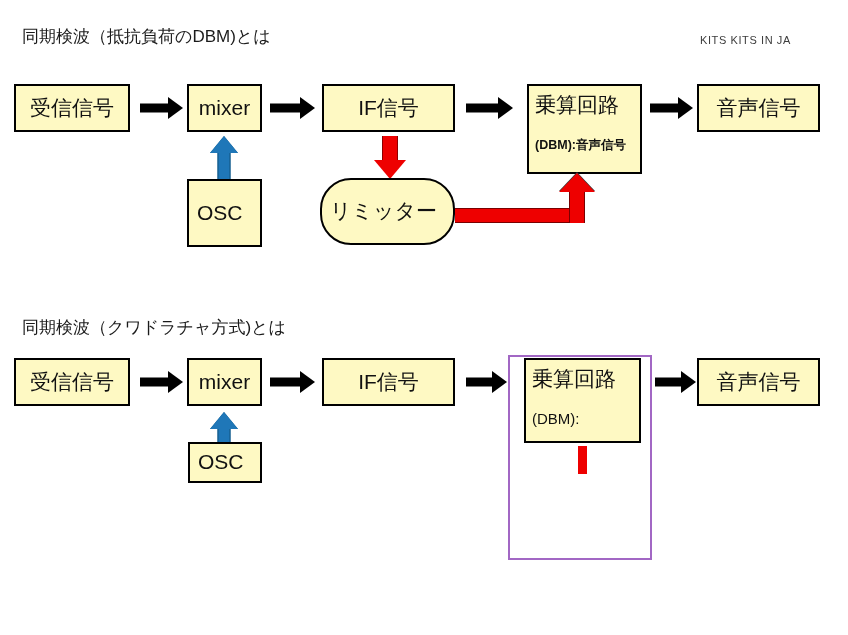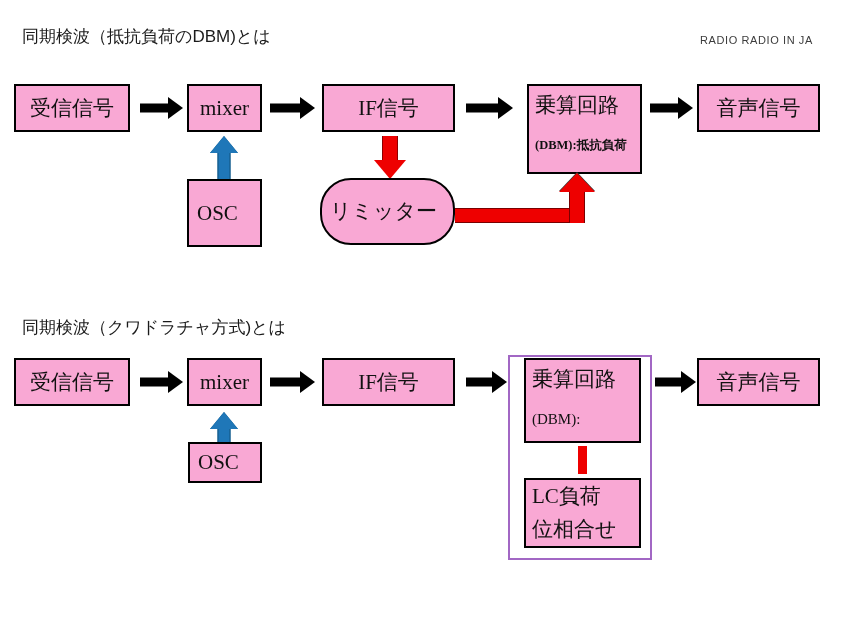--- a/index.html
+++ b/index.html
@@ -32,25 +32,24 @@
     font-size: 11px;
     letter-spacing: 0.6px;
     color: #3c3c3c;
     white-space: nowrap;
   }
 
   
   .box {
     box-sizing: border-box;
     border: 2px solid #000000;
-    background: #f9a8d4;
+    background: #fef9c3;
     display: flex;
     flex-direction: column;
     justify-content: center;
-    font-family: Liberation Serif, serif;
   }
   .box.center { align-items: center; }
   .box-line {
     font-size: 21px;
     line-height: 1.25;
     white-space: nowrap;
     color: #111111;
   }
   .box-line.small {
     font-size: 12.5px;
@@ -174,21 +173,21 @@
     background: transparent;
   }
 </style>
 </head>
 <body>
 
 <div id="canvas">
 
   <div class="abs section-title" style="left:22px; top:27px;">同期検波（抵抗負荷のDBM)とは</div>
 
-  <div class="abs brand" style="left:700px; top:34px;">RADIO RADIO IN JA</div>
+  <div class="abs brand" style="left:700px; top:34px;">KITS KITS IN JA</div>
 
   <div class="abs box center" style="left:14px; top:84px; width:116px; height:48px;">
     <div class="box-line">受信信号</div>
   </div>
 
   <div class="abs arrow-right" style="left:140px; top:108px; width:44px;">
     <div class="shaft" style="width:30px;"></div>
     <div class="head" style="left:28px;"></div>
   </div>
 
@@ -205,21 +204,21 @@
     <div class="box-line">IF信号</div>
   </div>
 
   <div class="abs arrow-right" style="left:466px; top:108px; width:52px;">
     <div class="shaft" style="width:34px;"></div>
     <div class="head" style="left:32px;"></div>
   </div>
 
   <div class="abs box topish" style="left:527px; top:84px; width:115px; height:90px;">
     <div class="box-line" style="padding-left:6px;">乗算回路</div>
-    <div class="box-line small" style="padding-left:6px; margin-top:20px;">(DBM):抵抗負荷</div>
+    <div class="box-line small" style="padding-left:6px; margin-top:20px;">(DBM):音声信号</div>
   </div>
 
   <div class="abs arrow-right" style="left:650px; top:108px; width:46px;">
     <div class="shaft" style="width:30px;"></div>
     <div class="head" style="left:28px;"></div>
   </div>
 
   <div class="abs box center" style="left:697px; top:84px; width:123px; height:48px;">
     <div class="box-line">音声信号</div>
   </div>
@@ -277,24 +276,20 @@
 
   <div class="abs group-rect" style="left:508px; top:355px; width:144px; height:205px;"></div>
 
   <div class="abs box topish" style="left:524px; top:358px; width:117px; height:85px;">
     <div class="box-line" style="padding-left:6px;">乗算回路</div>
     <div class="box-line small" style="padding-left:6px; margin-top:18px; font-size:15px; font-weight:normal;">(DBM):</div>
   </div>
 
   <div class="abs red-bar" style="left:578px; top:446px; width:9px; height:28px;"></div>
 
-  <div class="abs box two-line" style="left:524px; top:478px; width:117px; height:70px;">
-    <div class="box-line pad" style="padding-left:6px;">LC負荷</div>
-    <div class="box-line pad" style="padding-left:6px;">位相合せ</div>
-  </div>
 
   <div class="abs arrow-right" style="left:655px; top:382px; width:44px;">
     <div class="shaft" style="width:28px;"></div>
     <div class="head" style="left:26px;"></div>
   </div>
 
   <div class="abs box center" style="left:697px; top:358px; width:123px; height:48px;">
     <div class="box-line">音声信号</div>
   </div>
 

